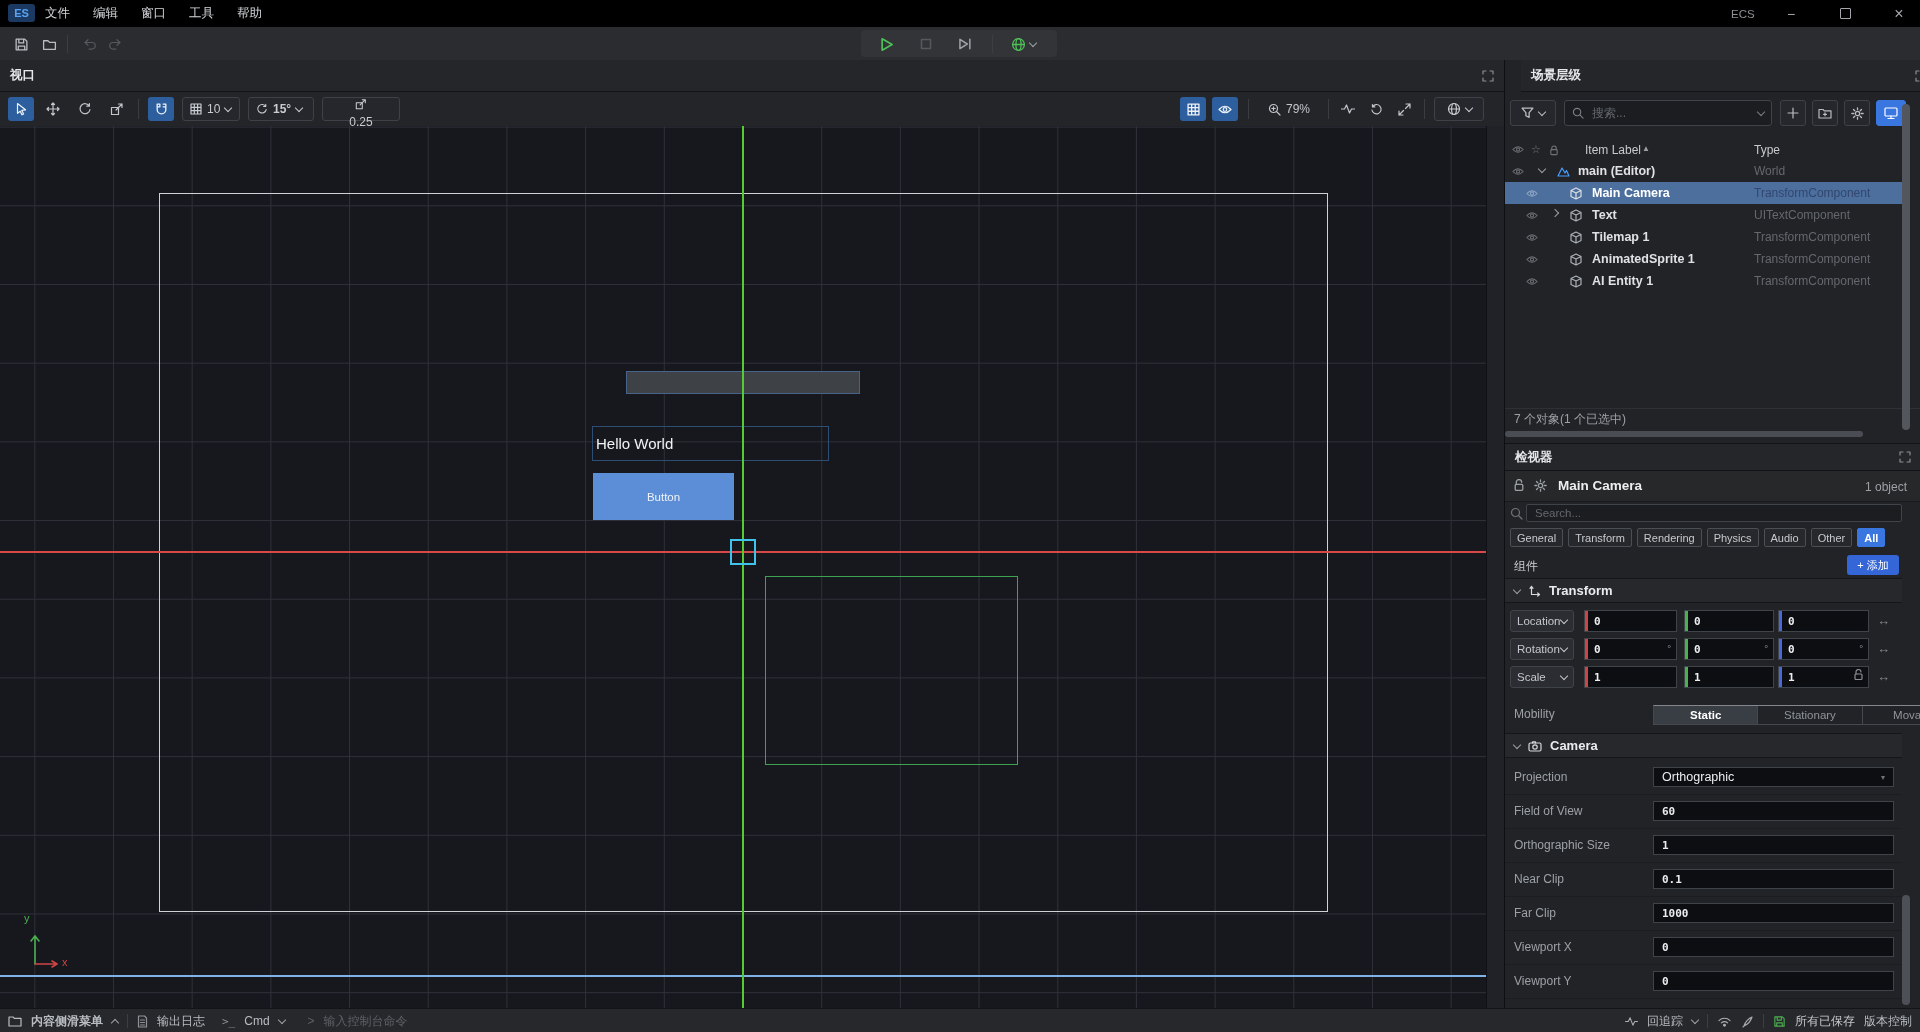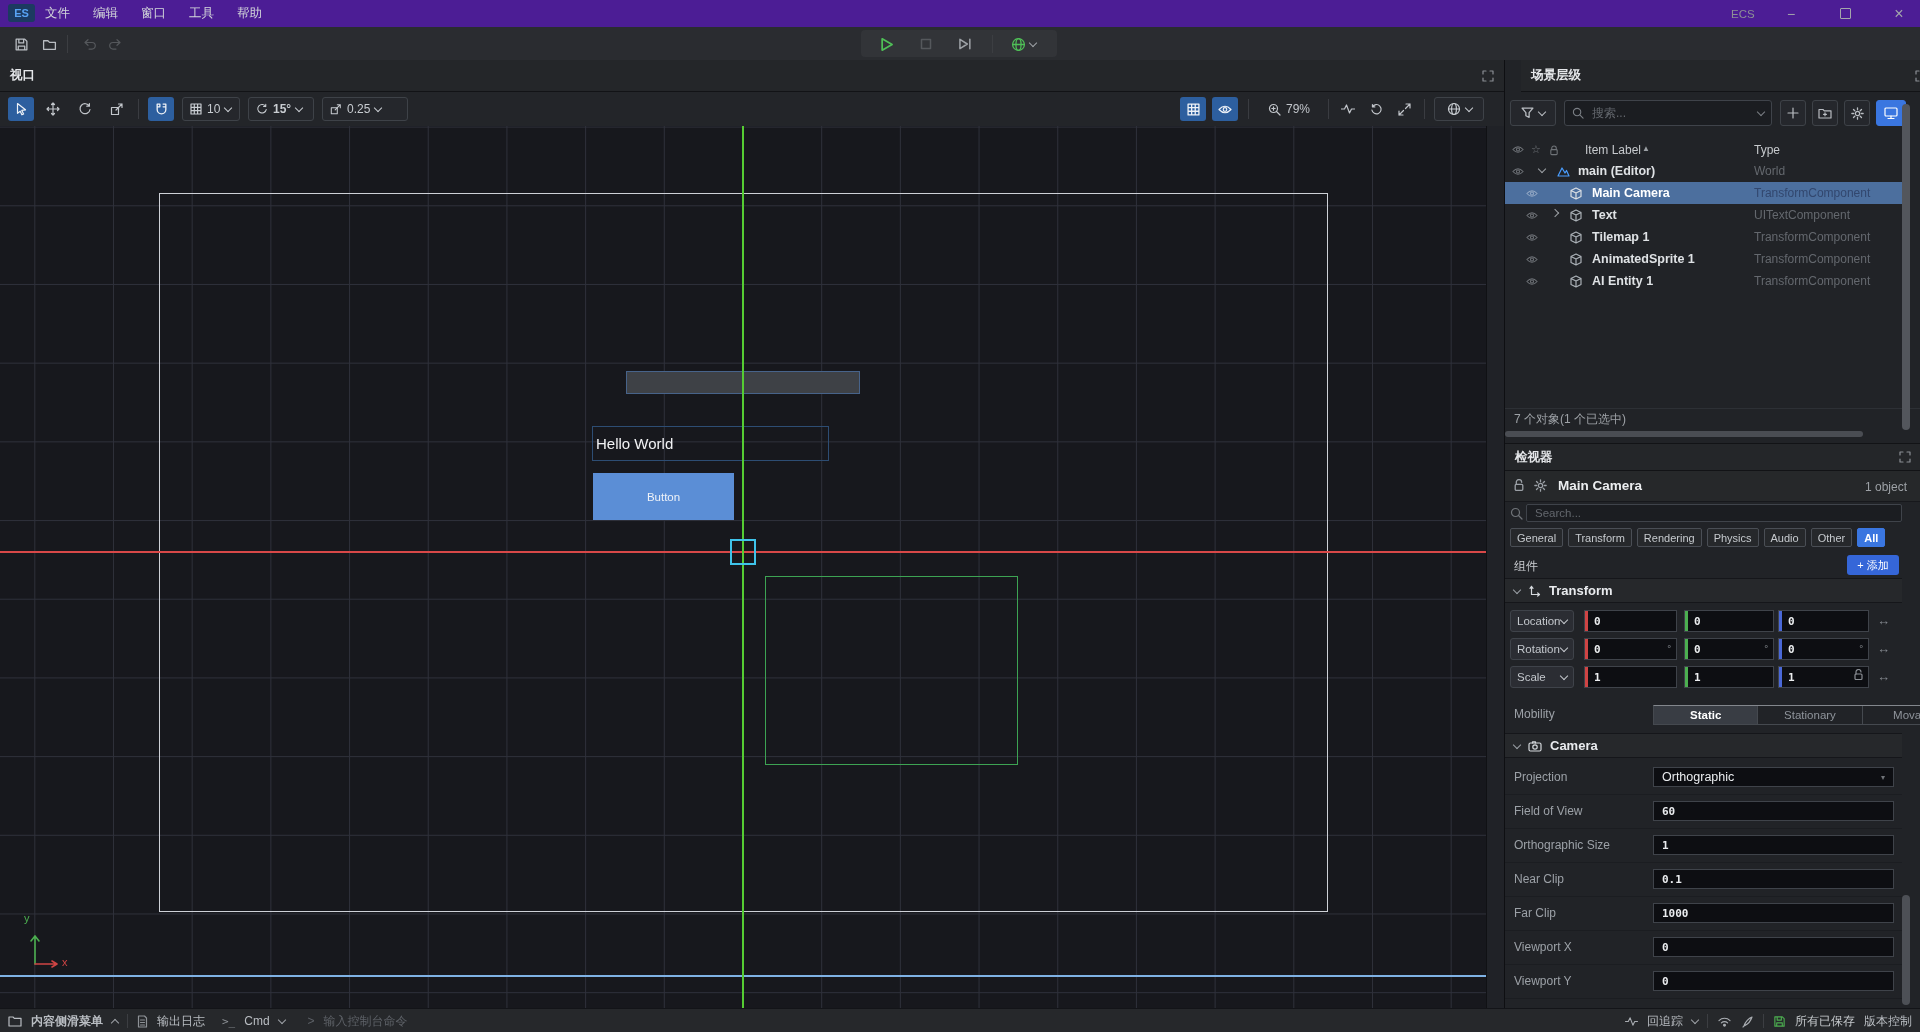--- a/index.html
+++ b/index.html
@@ -4,21 +4,21 @@
 <style>
   html,body{margin:0;padding:0;background:#101114;}
   #app{position:relative;width:1920px;height:1032px;overflow:hidden;background:#1e2024;
        font-family:"Liberation Sans",sans-serif;color:#d2d5d9;font-size:12px;
        -webkit-font-smoothing:antialiased;}
   .abs{position:absolute;}
   .ic{display:inline-flex;align-items:center;justify-content:center;vertical-align:middle;}
   .ic svg{display:block;}
   svg{fill:none;stroke:currentColor;stroke-width:1.2;stroke-linecap:round;stroke-linejoin:round;}
   
-  .menubar{left:0;top:0;width:1920px;height:27px;background:#4c1d95;border-bottom:1px solid #1a1b1e;}
+  .menubar{left:0;top:0;width:1920px;height:27px;background:#000000;border-bottom:1px solid #1a1b1e;}
   .logo{position:absolute;left:8px;top:4px;width:27px;height:18px;background:#1c3a61;border-radius:3px;
         color:#58a2f3;font-weight:bold;font-size:11px;display:flex;align-items:center;justify-content:center;}
   .menus{position:absolute;left:45px;top:0;height:27px;display:flex;align-items:center;gap:23px;}
   .mitem{color:#d3d6da;font-size:12.5px;cursor:default;}
   .ecs{position:absolute;left:1731px;top:0;height:27px;display:flex;align-items:center;color:#8d9095;font-size:11.5px;}
   .winbtns{position:absolute;right:14px;top:0;height:27px;display:flex;align-items:center;gap:40px;color:#a3a6ab;}
   .wb{font-size:14px;line-height:1;display:inline-flex;align-items:center;justify-content:center;width:14px;height:14px;}
   .sq{display:inline-block;width:9px;height:9px;border:1.2px solid #a3a6ab;border-radius:1px;}
   
   .toolbar{left:0;top:27px;width:1920px;height:33px;background:#2a2c30;border-bottom:1px solid #191a1d;}
@@ -242,21 +242,21 @@
     </div>
     <div class="vdd" style="left:248px;width:66px;font-weight:bold;">
       <span class="ic">
           <svg width="12" height="12" viewBox="0 0 14 14">
             <path d="M11.4 4.2A5 5 0 1 0 12 7.5 M11.4 4.2V1.6 M11.4 4.2H8.8"></path>
           </svg>
         </span>
       <span>15°</span>
       <span class="chv"></span>
     </div>
-    <div class="vdd" style="left:322px;width:86px;">
+    <div class="vdd" style="left:322px;width:78px;flex-direction:column;">
       <span class="ic">
           <svg width="12" height="12" viewBox="0 0 14 14">
             <rect x="1.5" y="5.5" width="7" height="7"></rect>
             <path d="M6 8 12 2 M8.5 2H12v3.5"></path>
           </svg>
         </span>
       <span>0.25</span>
       <span class="chv"></span>
     </div>
 

